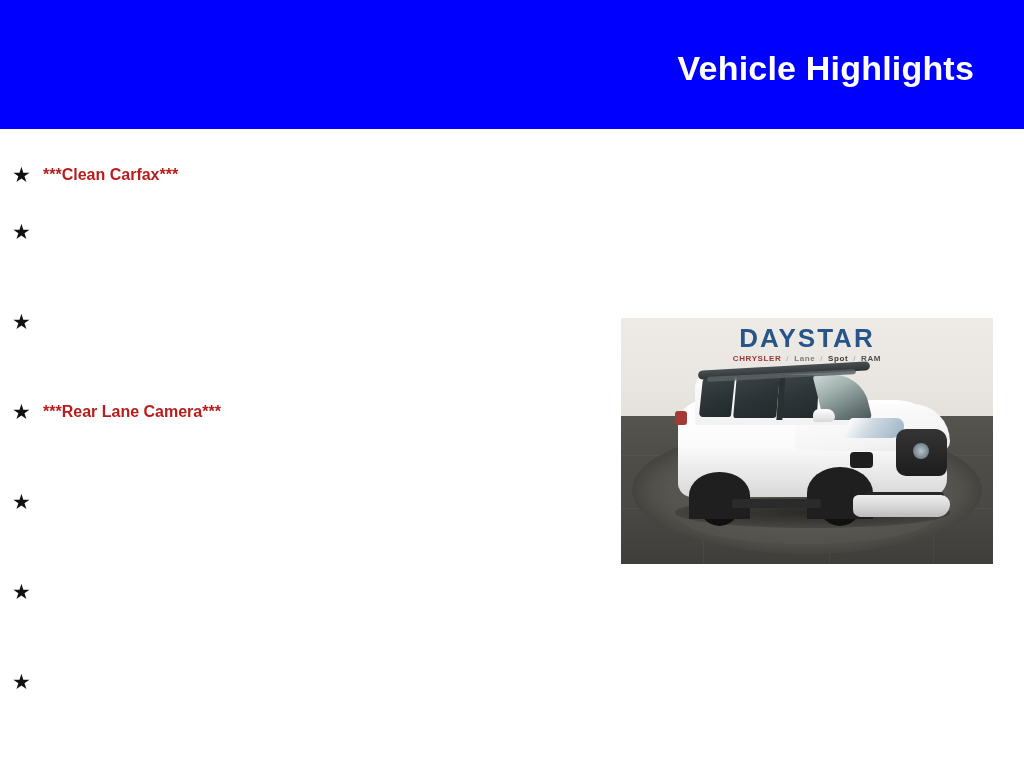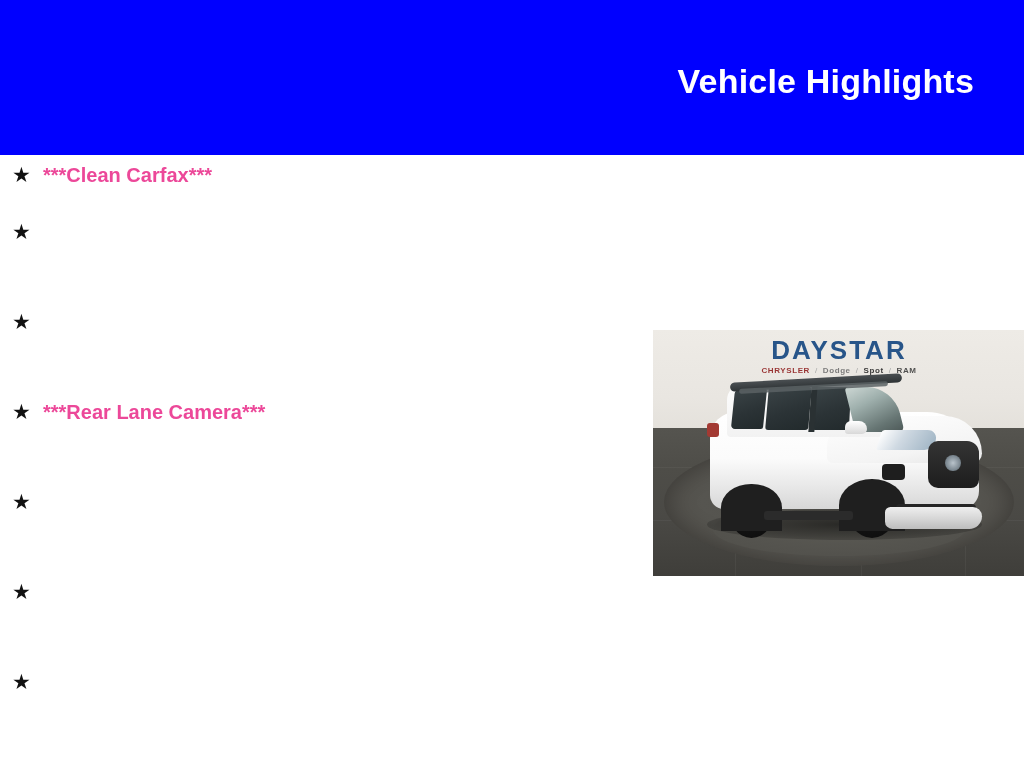--- a/index.html
+++ b/index.html
@@ -14,21 +14,21 @@
     overflow: hidden;
     position: relative;
   }
 
   
   .header-bar {
     position: absolute;
     left: 0;
     top: 0;
     width: 1024px;
-    height: 155px;
+    height: 129px;
     background: #0000ff;
     box-sizing: border-box;
     display: flex;
     align-items: center;
     justify-content: flex-end;
   }
   .header-title {
     color: #ffffff;
     font-size: 34px;
     font-weight: bold;
@@ -61,37 +61,36 @@
   }
   .bullet-star {
     font-size: 21px;
     line-height: 26px;
     color: #111111;
     width: 31px;
     flex: 0 0 31px;
     text-align: left;
   }
   .highlight-text {
-    font-size: 20px;
+    font-size: 16px;
     font-weight: bold;
-    color: #ec4899;
+    color: #b91c1c;
     line-height: 26px;
     white-space: nowrap;
   }
 
   
   .vehicle-photo {
     position: absolute;
     left: 621px;
-    top: 330px;
+    top: 318px;
     width: 372px;
     height: 246px;
     overflow: hidden;
     background: #ece9e4;
-    margin-left: 32px;
   }
   .photo-wall {
     position: absolute;
     left: 0;
     top: 0;
     width: 100%;
     height: 46%;
     background: linear-gradient(180deg, #eeebe6 0%, #e9e6e1 60%, #e2dfd9 100%);
   }
   .photo-floor {
@@ -506,21 +505,21 @@
     <div class="car-foglight"></div>
     <div class="car-bumper-dark"></div>
     <div class="car-bumper-lower"></div>
   </div>
 
   <div class="watermark">
     <div class="watermark-name">DAYSTAR</div>
     <div class="watermark-brands">
       <span class="wm-brand wm-brand-chrysler">CHRYSLER</span>
       <span class="wm-sep">/</span>
-      <span class="wm-brand wm-brand-dodge">Dodge</span>
+      <span class="wm-brand wm-brand-dodge">Lane</span>
       <span class="wm-sep">/</span>
       <span class="wm-brand wm-brand-jeep">Spot</span>
       <span class="wm-sep">/</span>
       <span class="wm-brand wm-brand-ram">RAM</span>
     </div>
   </div>
 
 </div>
 
 </body></html>

